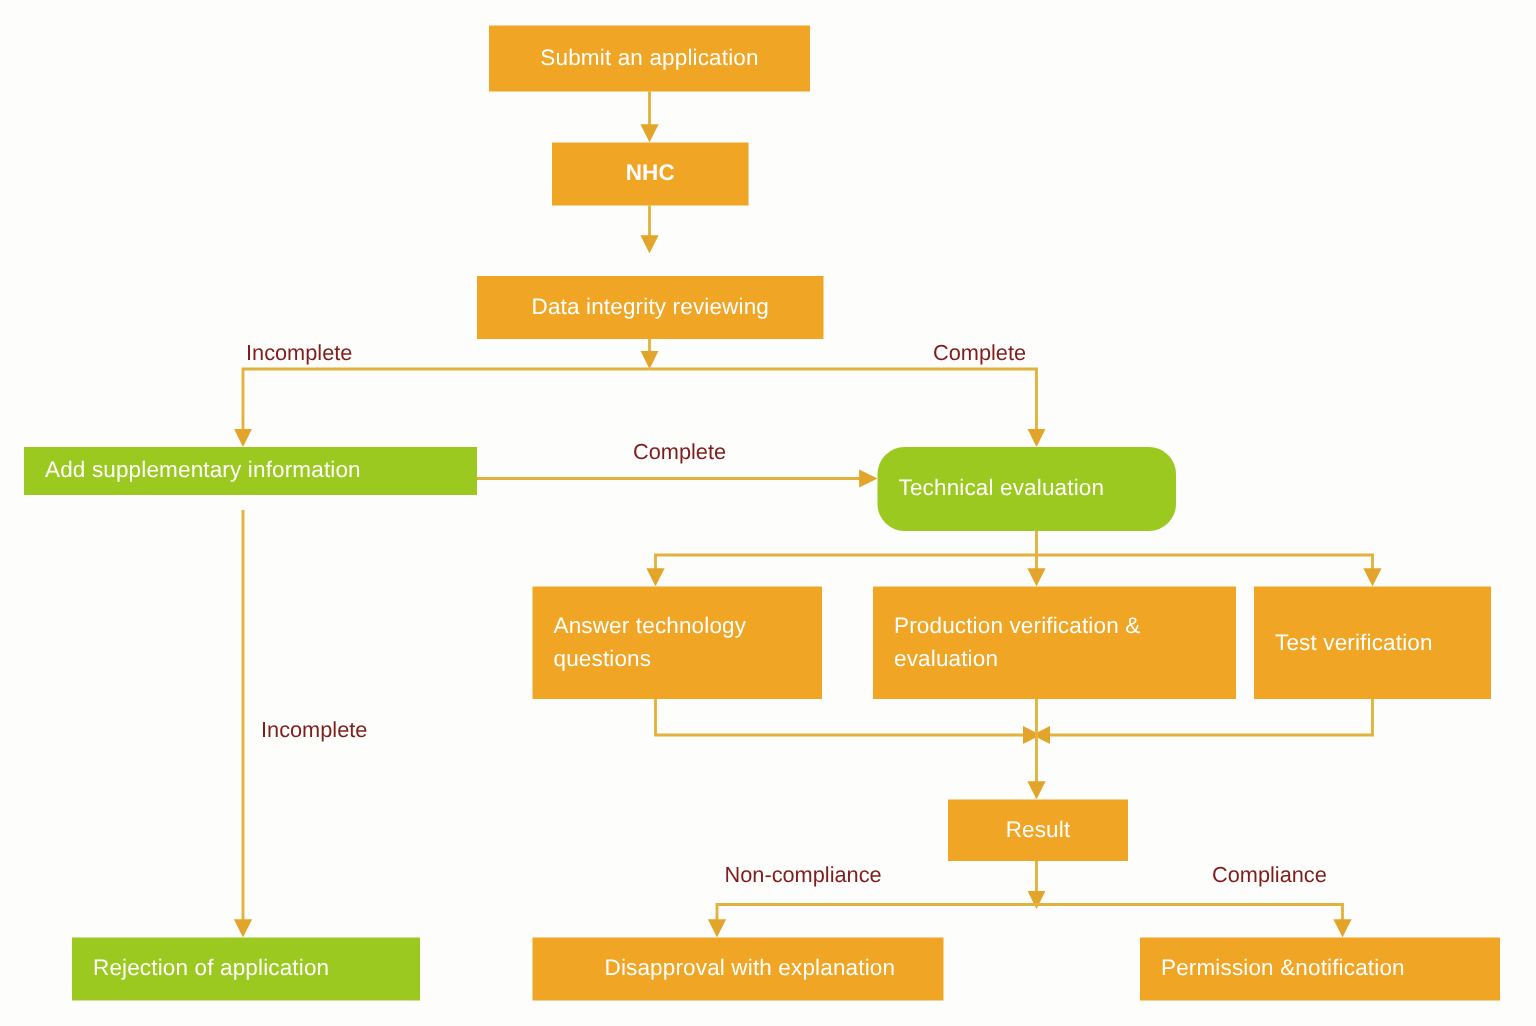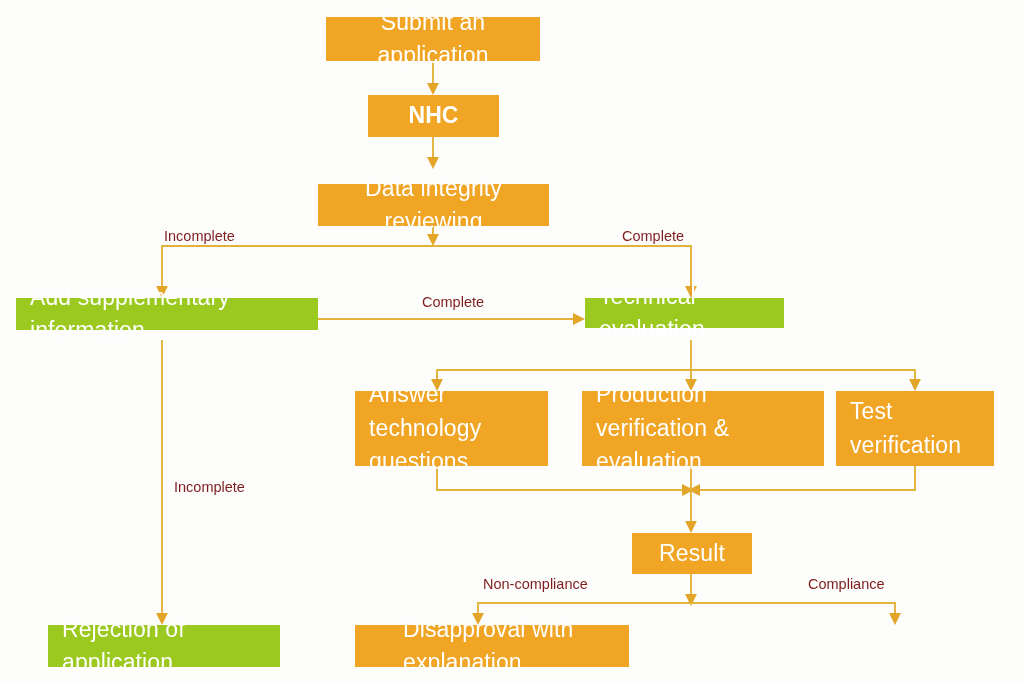--- a/index.html
+++ b/index.html
@@ -17,21 +17,21 @@
     height: 684px;
     background: #fdfdfc;
     overflow: hidden;
   }
   .node {
     position: absolute;
     display: flex;
     align-items: center;
     box-sizing: border-box;
     color: #ffffff;
-    font-size: 23px;
+    font-size: 15px;
     line-height: 1.45;
     letter-spacing: 0.1px;
     padding: 0 14px;
     z-index: 3;
   }
   .node.center { justify-content: center; text-align: center; }
   .node.left   { justify-content: flex-start; text-align: left; }
   .node.orange { background: #F0A525; }
   .node.green  { background: #9BC91F; }
 
@@ -109,21 +109,21 @@
   </div>
 
   <div class="node orange center" style="left:318px; top:184px; width:231px; height:42px;">
     <span>Data integrity reviewing</span>
   </div>
 
   <div class="node green left" style="left:16px; top:298px; width:302px; height:32px;">
     <span>Add supplementary information</span>
   </div>
 
-  <div class="node green left" style="left:585px; top:298px; width:199px; height:30px;">
+  <div class="node green left" style="left:585px; top:298px; width:199px; height:56px;border-radius:18px;">
     <span>Technical evaluation</span>
   </div>
 
   <div class="node orange left" style="left:355px; top:391px; width:193px; height:75px;">
     <span>Answer technology questions</span>
   </div>
 
   <div class="node orange left" style="left:582px; top:391px; width:242px; height:75px;">
     <span>Production verification &amp; evaluation</span>
   </div>
@@ -137,20 +137,23 @@
   </div>
 
   <div class="node green left" style="left:48px; top:625px; width:232px; height:42px;">
     <span>Rejection of application</span>
   </div>
 
   <div class="node orange left" style="left:355px; top:625px; width:274px; height:42px;padding-left:48px;">
     <span>Disapproval with explanation</span>
   </div>
 
+  <div class="node orange left" style="left:760px; top:625px; width:240px; height:42px;">
+    <span>Permission &amp;notification</span>
+  </div>
 
   <div class="edge-label" style="left:164px; top:228px;">Incomplete</div>
   <div class="edge-label" style="left:622px; top:228px;">Complete</div>
   <div class="edge-label" style="left:422px; top:294px;">Complete</div>
   <div class="edge-label" style="left:174px; top:479px;">Incomplete</div>
   <div class="edge-label" style="left:483px; top:576px;">Non-compliance</div>
   <div class="edge-label" style="left:808px; top:576px;">Compliance</div>
 
 </div>
 

